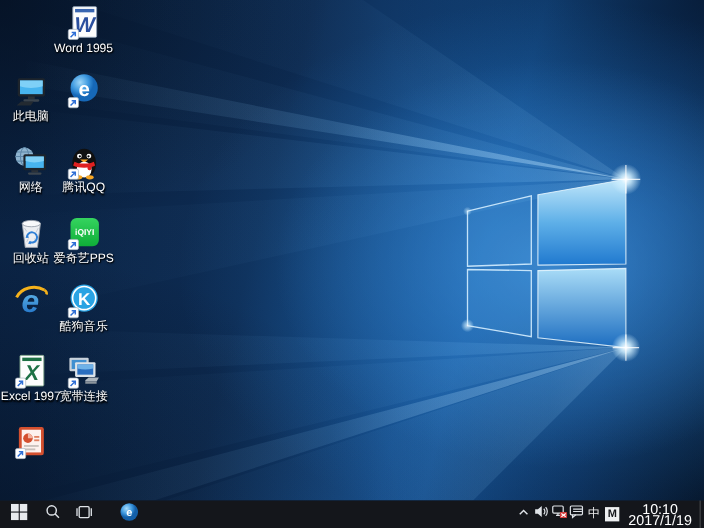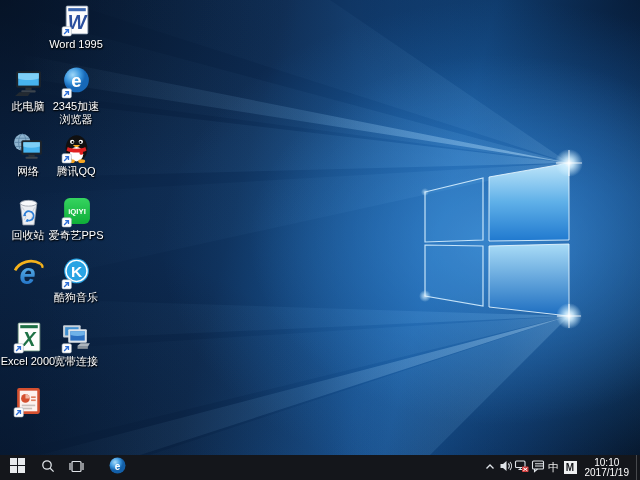--- a/index.html
+++ b/index.html
@@ -32,21 +32,21 @@
     display:flex;align-items:center;}
   .tbtn{height:25px;display:flex;align-items:center;justify-content:center;cursor:pointer;}
   .start{width:34px;}
   .tsearch,.tview{width:28px;}
   .tapp{width:34px;margin-left:10px;}
   .tray{margin-left:auto;display:flex;align-items:center;height:25px;}
   .trayico{width:16px;height:25px;display:flex;align-items:center;justify-content:center;cursor:pointer;}
   .ime-zh{color:#eee;font-size:11px;width:16px;text-align:center;cursor:pointer;line-height:25px;}
   .ime-m{width:13px;height:13px;background:#eef0f2;color:#14161b;font-size:10px;font-weight:bold;
     display:flex;align-items:center;justify-content:center;margin:0 2px;cursor:pointer;}
-  .clock{color:#fff;font-size:10px;line-height:10px;text-align:center;padding:0 7px 0 6px;cursor:pointer;}
+  .clock{color:#fff;font-size:13px;line-height:10px;text-align:center;padding:0 7px 0 6px;cursor:pointer;}
   .showdesk{width:4px;height:25px;border-left:1px solid rgba(255,255,255,.22);cursor:pointer;}
 </style>
 </head>
 <body>
 
 <div class="screen">
 
   <div class="desktop">
     <svg class="wp-svg" width="640" height="455" viewBox="0 0 640 455">
       <defs>
@@ -145,21 +145,20 @@
               <stop offset="0.6" stop-color="#3f9ae0"></stop>
               <stop offset="1" stop-color="#1668b8"></stop>
             </radialGradient>
           </defs>
           <circle cx="16" cy="13.5" r="12" fill="url(#bball)"></circle>
           <text x="16" y="20.5" text-anchor="middle" font-size="18" font-weight="bold" fill="#ffffff">e</text>
           <rect x="2" y="22" width="9" height="9" rx="1.5" fill="#fff" stroke="#aab6c2" stroke-width="0.6"></rect>
           <path d="M4 29l4-4M5 24.8h3.2V28" stroke="#2f6fd6" stroke-width="1.3" fill="none"></path>
         </svg>
       </span>
-      <span class="ilabel">2345加速浏览器</span>
     </div>
 
     <div class="dicon" style="left:0;top:131px">
       <span class="ig">
         <svg viewBox="0 0 32 32">
           <circle cx="10" cy="11" r="8" fill="#8fb4cf"></circle>
           <ellipse cx="10" cy="11" rx="3.6" ry="8" fill="none" stroke="#5e87a8" stroke-width="0.9"></ellipse>
           <path d="M2 11h16M3.2 7h13.6M3.2 15h13.6" stroke="#5e87a8" stroke-width="0.9" fill="none"></path>
           <rect x="9" y="9" width="20" height="14" rx="1.5" fill="#1d242c"></rect>
           <rect x="11" y="11" width="16" height="10" fill="#47b4ef"></rect>
@@ -256,21 +255,21 @@
     <div class="dicon" style="left:0;top:321px">
       <span class="ig">
         <svg viewBox="0 0 32 32">
           <rect x="6" y="2" width="21" height="27" rx="1" fill="#fdfdfd" stroke="#7ea58a" stroke-width="0.8"></rect>
           <rect x="8" y="4" width="17" height="3" fill="#1e7145"></rect>
           <text x="16.5" y="24" text-anchor="middle" font-size="19" font-weight="bold" font-style="italic" fill="#1e7145" font-family="'Liberation Serif',serif">X</text>
           <rect x="2" y="22" width="9" height="9" rx="1.5" fill="#fff" stroke="#aab6c2" stroke-width="0.6"></rect>
           <path d="M4 29l4-4M5 24.8h3.2V28" stroke="#2f6fd6" stroke-width="1.3" fill="none"></path>
         </svg>
       </span>
-      <span class="ilabel">Excel 2000</span>
+      <span class="ilabel">Excel 1997</span>
     </div>
 
     <div class="dicon" style="left:48px;top:321px">
       <span class="ig">
         <svg viewBox="0 0 32 32">
           <rect x="3" y="4" width="17" height="12" rx="1" fill="#c9d2da"></rect>
           <rect x="5" y="6" width="13" height="8" fill="#3f8fd0"></rect>
           <rect x="8" y="8" width="18" height="13" rx="1" fill="#dde4ea"></rect>
           <rect x="10" y="10" width="14" height="9" fill="#2b6fc0"></rect>
           <path d="M10 10h14v3.5c-5 1.3-9 1.3-14 0z" fill="#6fb2e8"></path>

